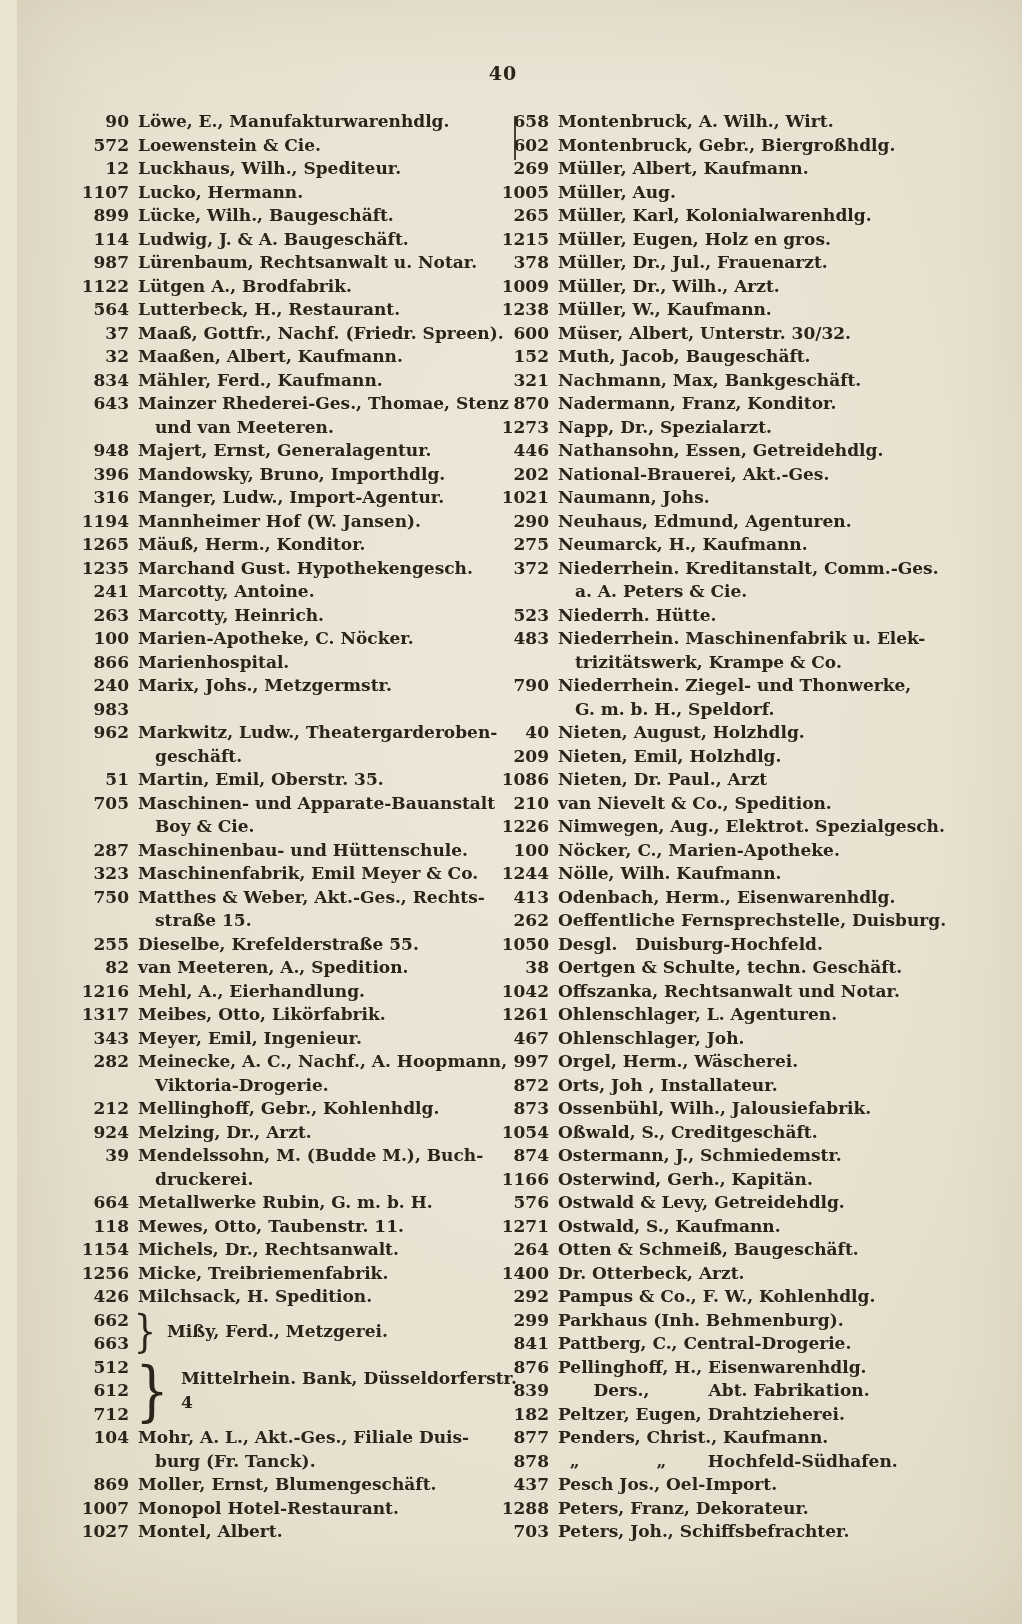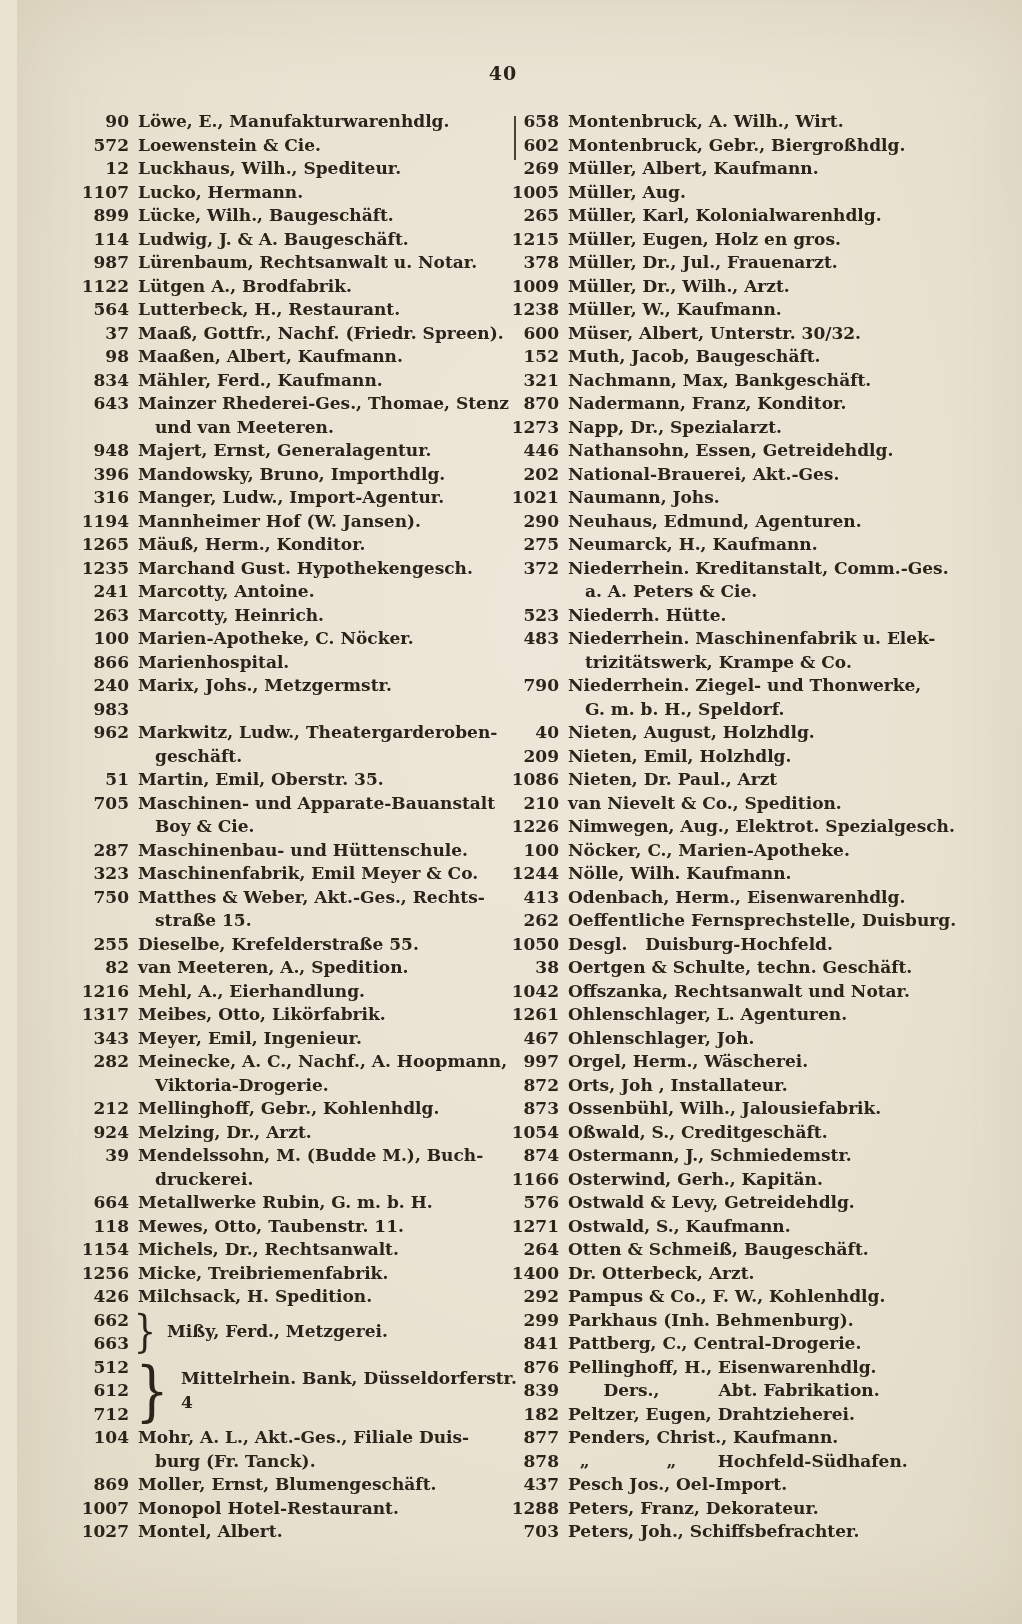--- a/index.html
+++ b/index.html
@@ -35,21 +35,21 @@
     width: 2px; height: 44px;
     background: #4a4236;
   }
   .col {
     position: absolute;
     top: 110px;
     font-size: 17px;
     line-height: 23.5px;
   }
   .col-left  { left: 60px;  width: 440px; }
-  .col-right { left: 490px; width: 462px; }
+  .col-right { left: 480px; width: 462px; }
   .entry { display: flex; align-items: flex-start; }
   .num {
     flex: 0 0 52px;
     text-align: right;
     padding-right: 9px;
   }
   .text {
     flex: 1;
     white-space: pre-wrap;
     padding-left: 17px;
@@ -113,21 +113,21 @@
       </div>
       <div class="entry">
         <span class="num">564</span>
         <span class="text">Lutterbeck, H., Restaurant.</span>
       </div>
       <div class="entry">
         <span class="num">37</span>
         <span class="text">Maaß, Gottfr., Nachf. (Friedr. Spreen).</span>
       </div>
       <div class="entry">
-        <span class="num">98</span>
+        <span class="num">32</span>
         <span class="text">Maaßen, Albert, Kaufmann.</span>
       </div>
       <div class="entry">
         <span class="num">834</span>
         <span class="text">Mähler, Ferd., Kaufmann.</span>
       </div>
       <div class="entry">
         <span class="num">643</span>
         <span class="text">Mainzer Rhederei-Ges., Thomae, Stenz
 und van Meeteren.</span>

